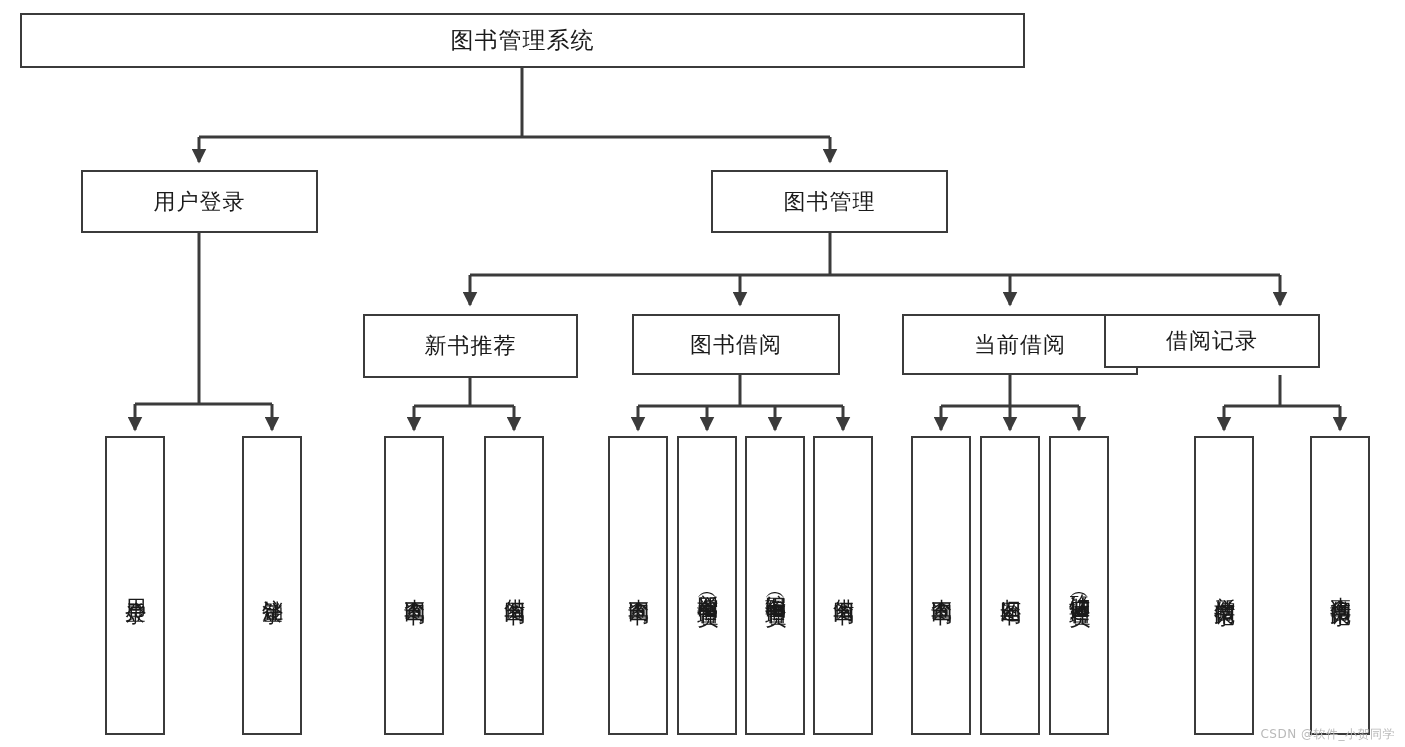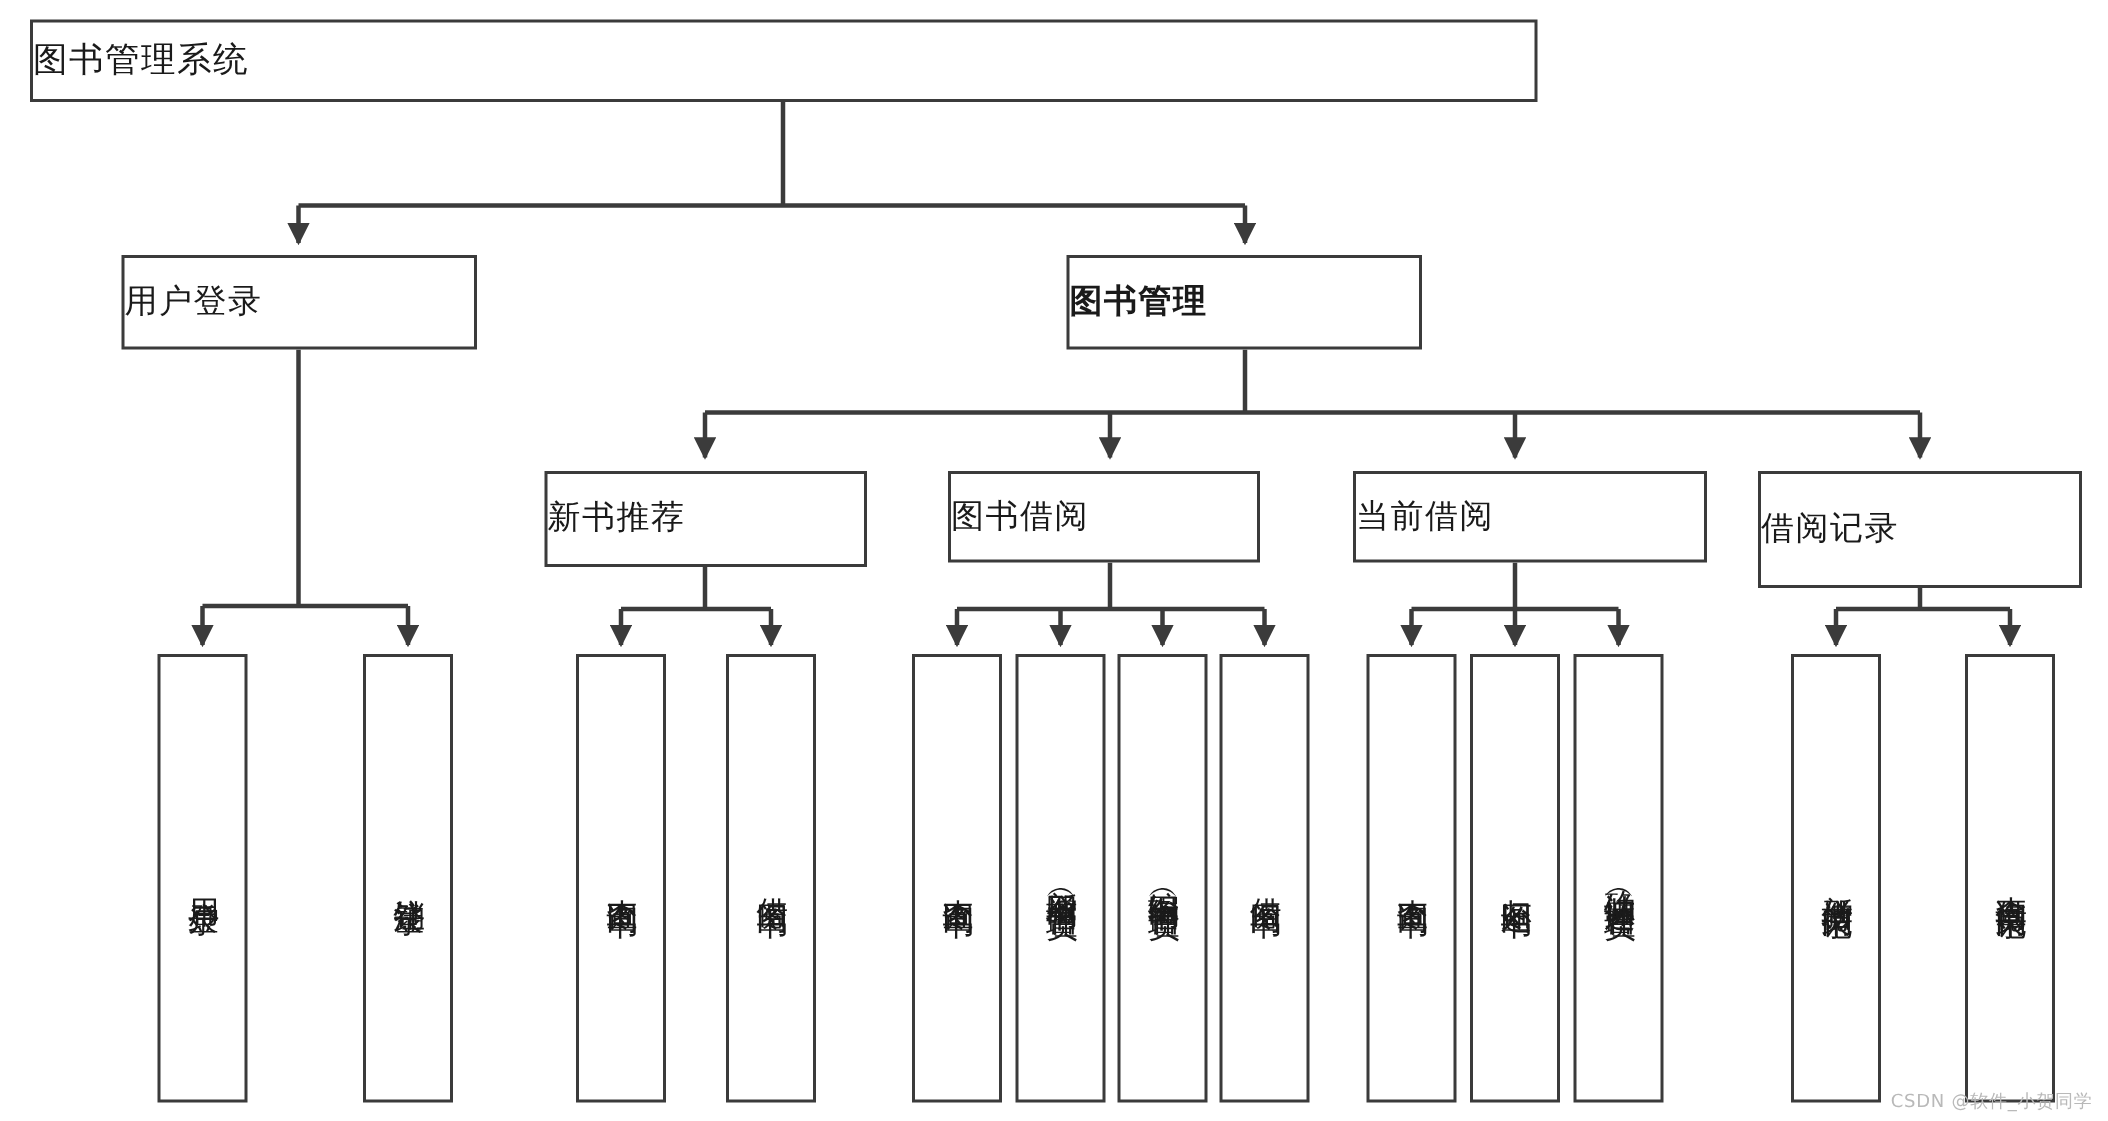--- a/index.html
+++ b/index.html
@@ -26,20 +26,21 @@
     height: 747px;
     pointer-events: none;
   }
   .node {
     position: absolute;
     box-sizing: border-box;
     background: #ffffff;
     border: 2px solid #3b3b3b;
     display: flex;
     align-items: center;
+    justify-content: center;
     color: #1a1a1a;
     z-index: 2;
   }
   .node-label {
     display: block;
     text-align: center;
     line-height: 1.08;
     white-space: nowrap;
   }
   
@@ -132,34 +133,34 @@
     </g>
   </svg>
 
   <div class="node horiz root" style="left:20px; top:13px; width:1005px; height:55px;">
     <span class="node-label">图书管理系统</span>
   </div>
 
   <div class="node horiz" style="left:81px; top:170px; width:237px; height:63px;">
     <span class="node-label">用户登录</span>
   </div>
-  <div class="node horiz" style="left:711px; top:170px; width:237px; height:63px;font-weight:bold;">
+  <div class="node horiz" style="left:711px; top:170px; width:237px; height:63px;">
     <span class="node-label">图书管理</span>
   </div>
 
   <div class="node horiz" style="left:363px; top:314px; width:215px; height:64px;">
     <span class="node-label">新书推荐</span>
   </div>
   <div class="node horiz" style="left:632px; top:314px; width:208px; height:61px;">
     <span class="node-label">图书借阅</span>
   </div>
   <div class="node horiz" style="left:902px; top:314px; width:236px; height:61px;">
     <span class="node-label">当前借阅</span>
   </div>
-  <div class="node horiz" style="left:1172px; top:314px; width:216px; height:78px;">
+  <div class="node horiz" style="left:1104px; top:314px; width:216px; height:54px;">
     <span class="node-label">借阅记录</span>
   </div>
 
   <div class="node vert" style="left:105px; top:436px; width:60px; height:299px;">
     <span class="node-label">用户登录</span>
   </div>
   <div class="node vert" style="left:242px; top:436px; width:60px; height:299px;">
     <span class="node-label">注销登录</span>
   </div>
 

